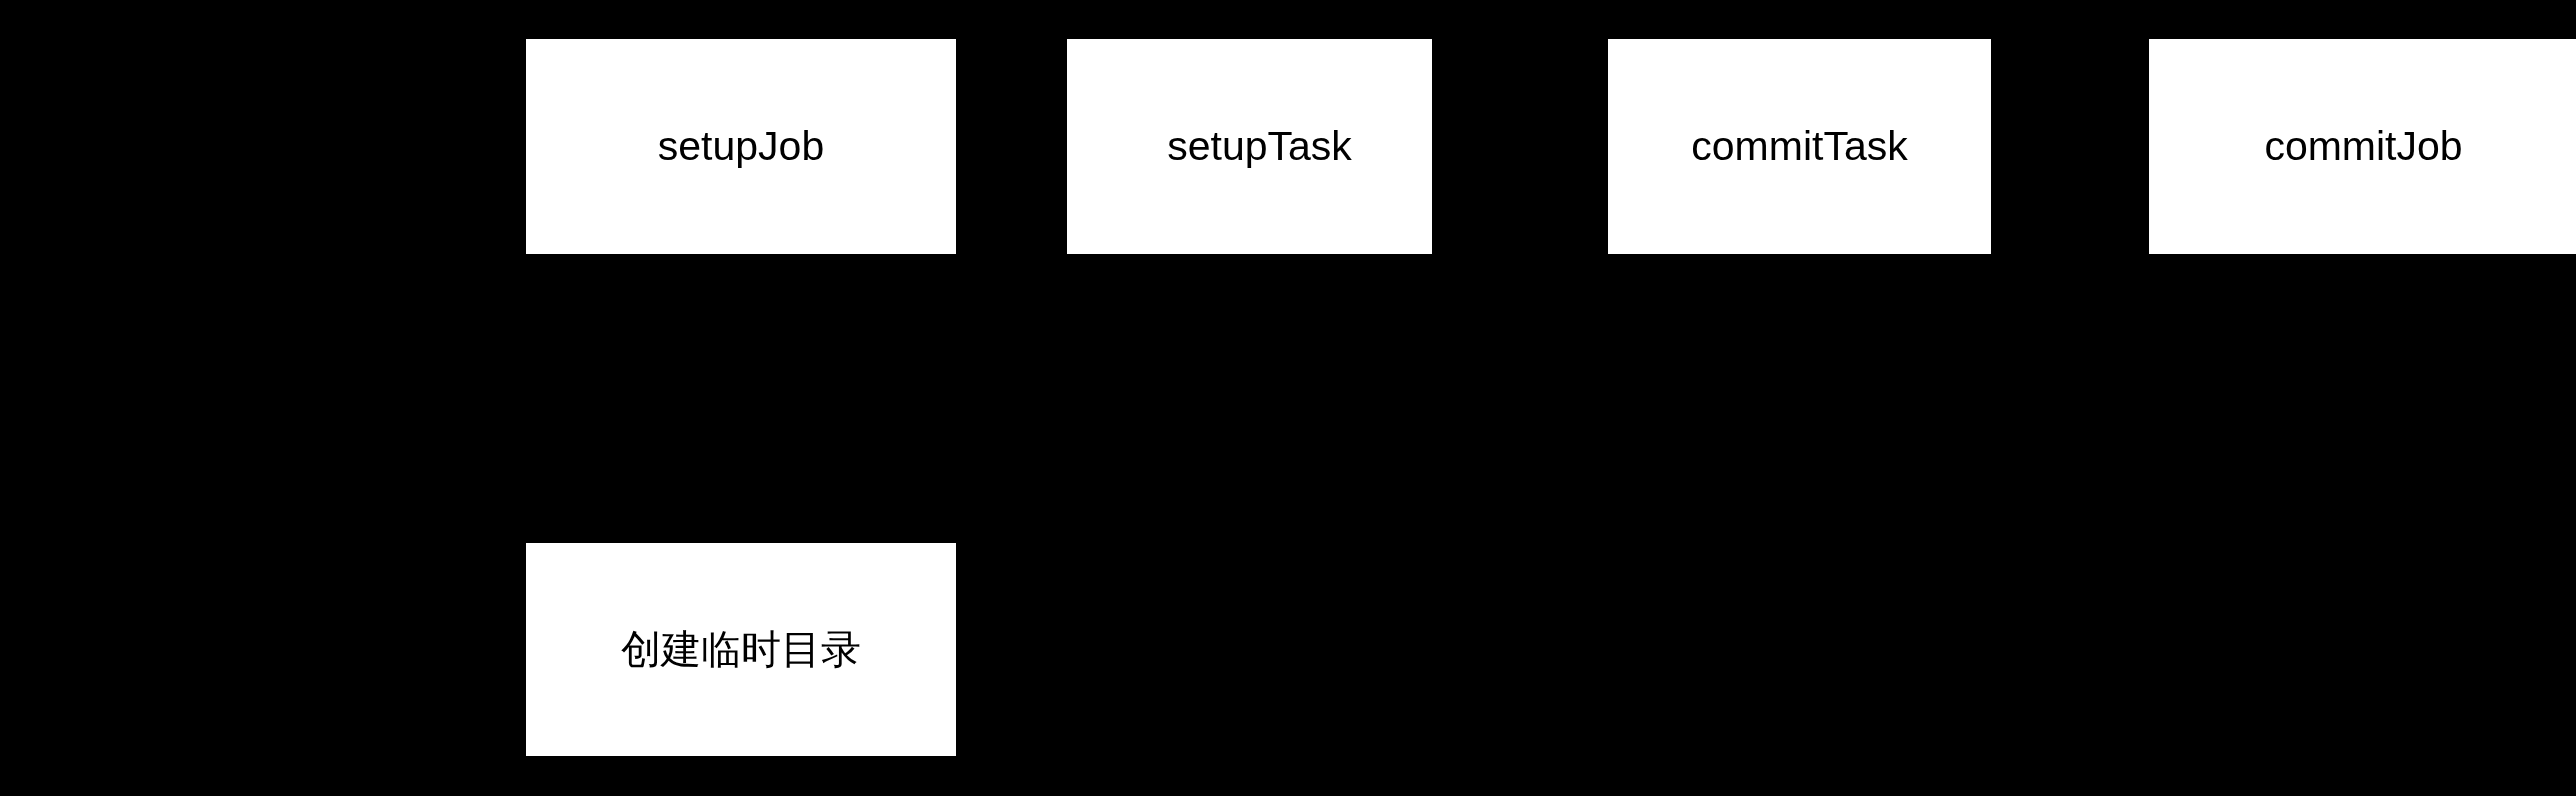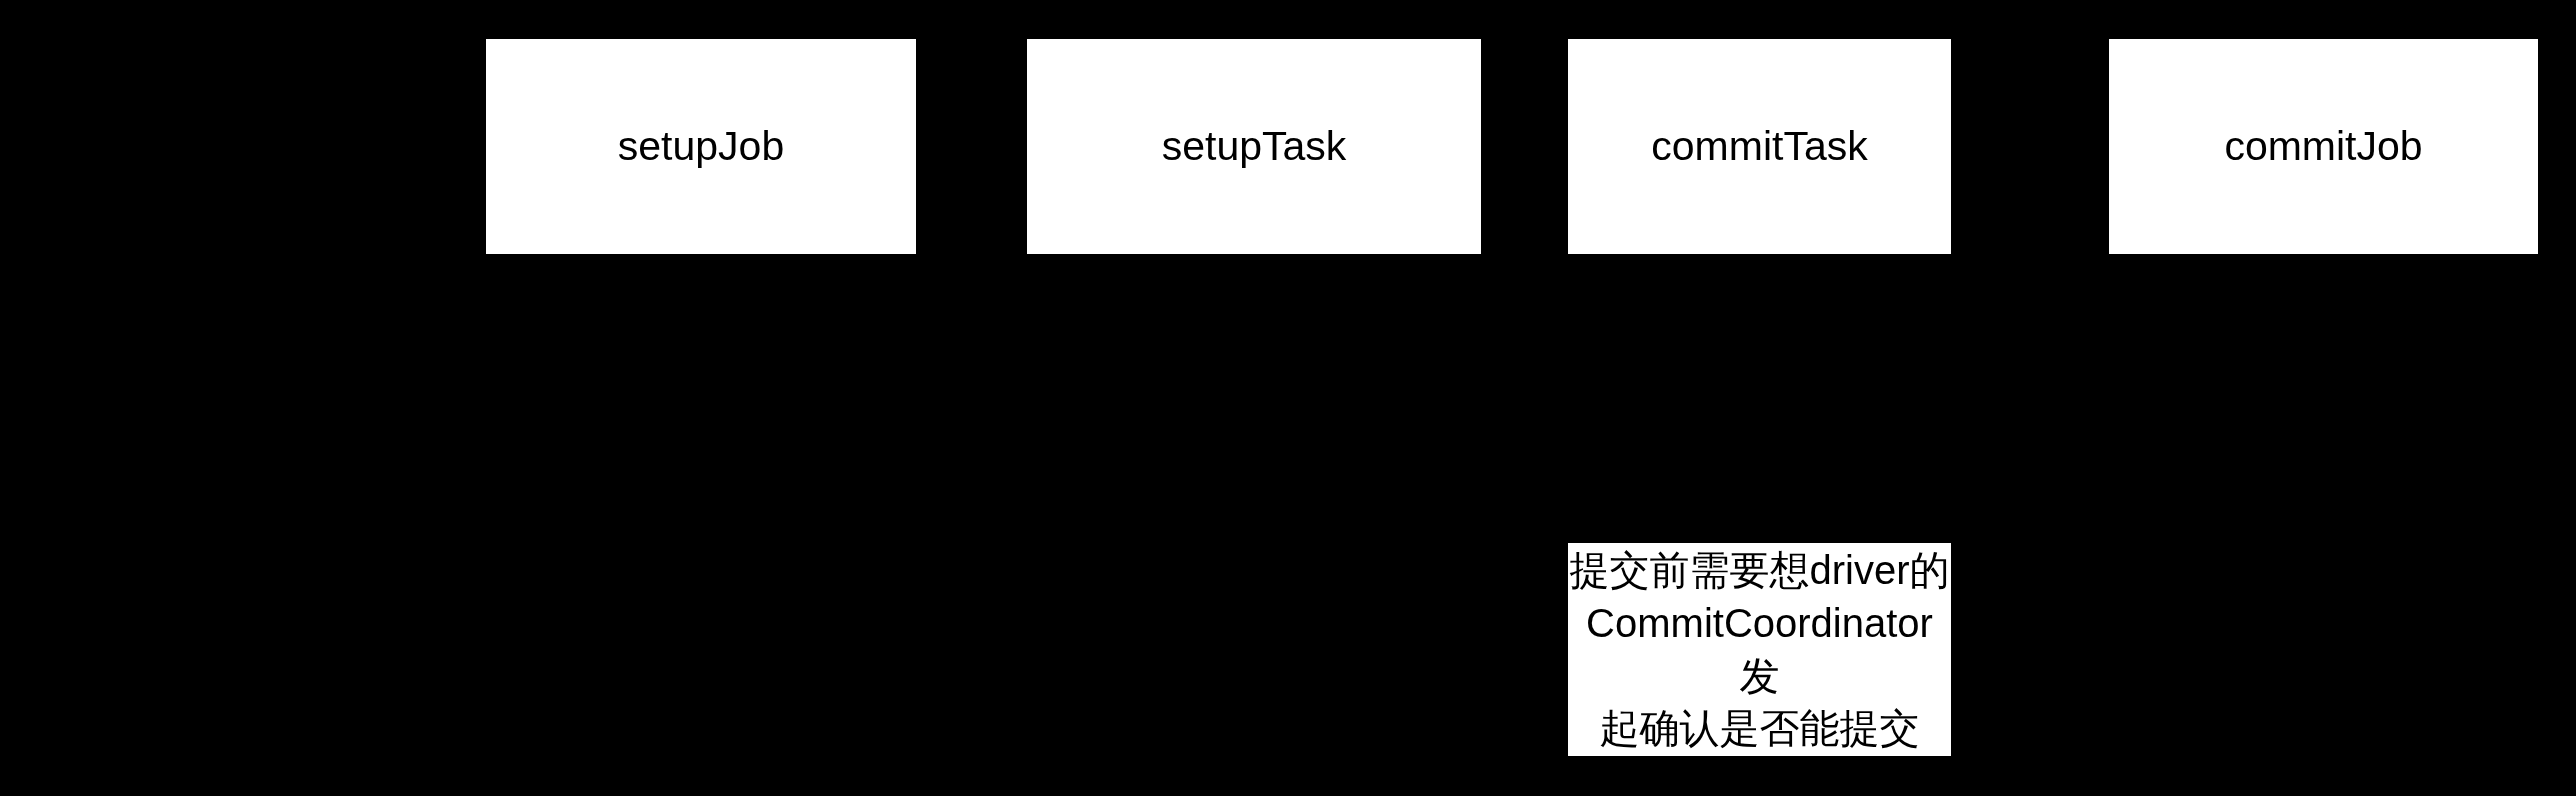--- a/index.html
+++ b/index.html
@@ -17,44 +17,43 @@
     height: 796px;
     background: var(--bg, #000000);
   }
   .node {
     position: absolute;
     background: var(--node-fill, #ffffff);
     color: var(--node-text, #000000);
     display: flex;
     align-items: center;
     justify-content: center;
-    text-align: center;
+    text-align: right;
     white-space: pre-line;
     line-height: 1.32;
+    margin-left: 40px;
   }
   .row-top    { top: 39px;  height: 215px; font-size: 41px; }
   .row-bottom { top: 543px; height: 213px; font-size: 40px; }
   .col-1 { left: 486px;  width: 430px; }
-  .col-2 { left: 1027px; width: 454px; }
+  .col-2 { left: 1027px; width: 345px; padding-left: 20px; }
   .col-3 { left: 1568px; width: 383px; }
   .col-4 { left: 2109px; width: 429px; }
 </style>
 </head>
 <body>
 
 <div class="canvas">
 
   <div class="node row-top col-1">setupJob</div>
 
   <div class="node row-top col-2">setupTask</div>
 
   <div class="node row-top col-3">commitTask</div>
 
   <div class="node row-top col-4">commitJob</div>
 
+  <div class="node row-bottom col-1">创建临时目录</div>
 
-  <div class="node row-bottom col-3">提交前需要想driver的
-CommitCoordinator发
-起确认是否能提交</div>
 
 
 </div>
 
 
 </body></html>

